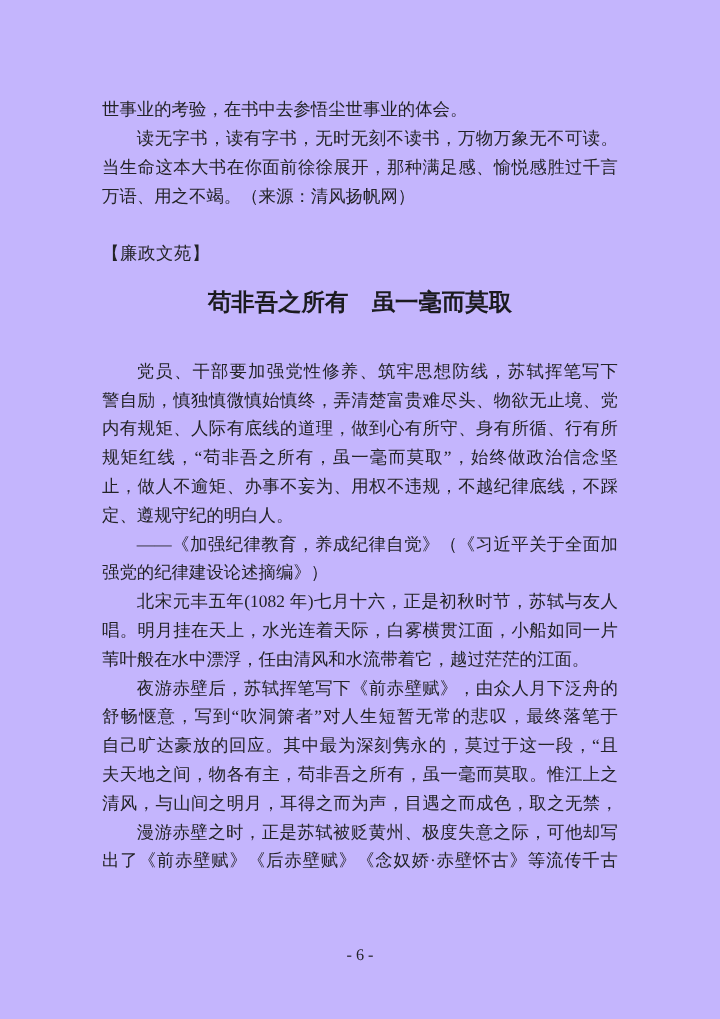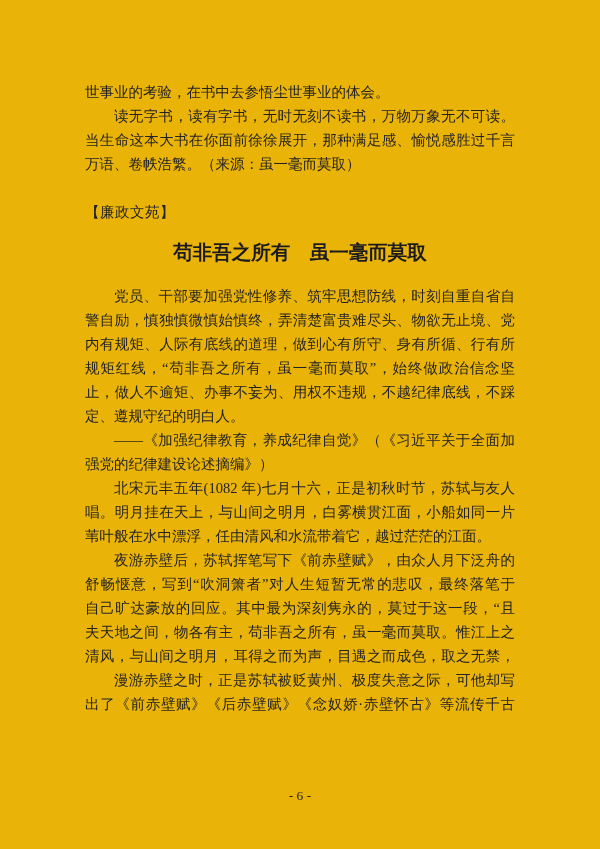--- a/index.html
+++ b/index.html
@@ -4,21 +4,21 @@
 <style>
   html, body {
     margin: 0;
     padding: 0;
     background: #ffffff;
   }
   .page {
     position: relative;
     width: 600px;
     height: 849px;
-    background: #eab308;
+    background: #c4b5fd;
     overflow: hidden;
     font-family: "Liberation Serif", "DejaVu Serif", serif;
     color: #232327;
   }
   .doc-body {
     position: absolute;
     left: 85px;
     top: 80px;
     width: 430px;
   }
@@ -44,55 +44,55 @@
     letter-spacing: 0.5px;
   }
   .line.title {
     font-size: 19.5px;
     font-weight: 700;
     height: 30px;
     line-height: 30px;
     text-align: center;
     text-align-last: center;
     margin-top: 14px;
-    margin-bottom: 16px;
+    margin-bottom: 30px;
     color: #1b1b1f;
   }
   .page-footer {
     position: absolute;
     left: 0;
     top: 788px;
     width: 600px;
     text-align: center;
     font-size: 13.5px;
     color: #232327;
   }
 </style>
 </head>
 <body>
 
 <div class="page">
   <div class="doc-body">
       <div class="line body">世事业的考验，在书中去参悟尘世事业的体会。</div>
       <div class="line body full indent">读无字书，读有字书，无时无刻不读书，万物万象无不可读。</div>
       <div class="line body full">当生命这本大书在你面前徐徐展开，那种满足感、愉悦感胜过千言</div>
-      <div class="line body">万语、卷帙浩繁。（来源：虽一毫而莫取）</div>
+      <div class="line body">万语、用之不竭。（来源：清风扬帆网）</div>
       <div class="line blank"></div>
       <div class="line header">【廉政文苑】</div>
       <div class="line title">苟非吾之所有　虽一毫而莫取</div>
-      <div class="line body full indent">党员、干部要加强党性修养、筑牢思想防线，时刻自重自省自</div>
+      <div class="line body full indent">党员、干部要加强党性修养、筑牢思想防线，苏轼挥笔写下</div>
       <div class="line body full">警自励，慎独慎微慎始慎终，弄清楚富贵难尽头、物欲无止境、党</div>
       <div class="line body full">内有规矩、人际有底线的道理，做到心有所守、身有所循、行有所</div>
       <div class="line body full">规矩红线，“苟非吾之所有，虽一毫而莫取”，始终做政治信念坚</div>
       <div class="line body full">止，做人不逾矩、办事不妄为、用权不违规，不越纪律底线，不踩</div>
       <div class="line body">定、遵规守纪的明白人。</div>
       <div class="line body full indent">——《加强纪律教育，养成纪律自觉》（《习近平关于全面加</div>
       <div class="line body">强党的纪律建设论述摘编》）</div>
       <div class="line body full indent">北宋元丰五年(1082 年)七月十六，正是初秋时节，苏轼与友人</div>
-      <div class="line body full">唱。明月挂在天上，与山间之明月，白雾横贯江面，小船如同一片</div>
+      <div class="line body full">唱。明月挂在天上，水光连着天际，白雾横贯江面，小船如同一片</div>
       <div class="line body">苇叶般在水中漂浮，任由清风和水流带着它，越过茫茫的江面。</div>
       <div class="line body full indent">夜游赤壁后，苏轼挥笔写下《前赤壁赋》，由众人月下泛舟的</div>
       <div class="line body full">舒畅惬意，写到“吹洞箫者”对人生短暂无常的悲叹，最终落笔于</div>
       <div class="line body full">自己旷达豪放的回应。其中最为深刻隽永的，莫过于这一段，“且</div>
       <div class="line body full">夫天地之间，物各有主，苟非吾之所有，虽一毫而莫取。惟江上之</div>
       <div class="line body full">清风，与山间之明月，耳得之而为声，目遇之而成色，取之无禁，</div>
       <div class="line body full indent">漫游赤壁之时，正是苏轼被贬黄州、极度失意之际，可他却写</div>
       <div class="line body full">出了《前赤壁赋》《后赤壁赋》《念奴娇·赤壁怀古》等流传千古</div>
     </div>
   <div class="page-footer">- 6 -</div>

